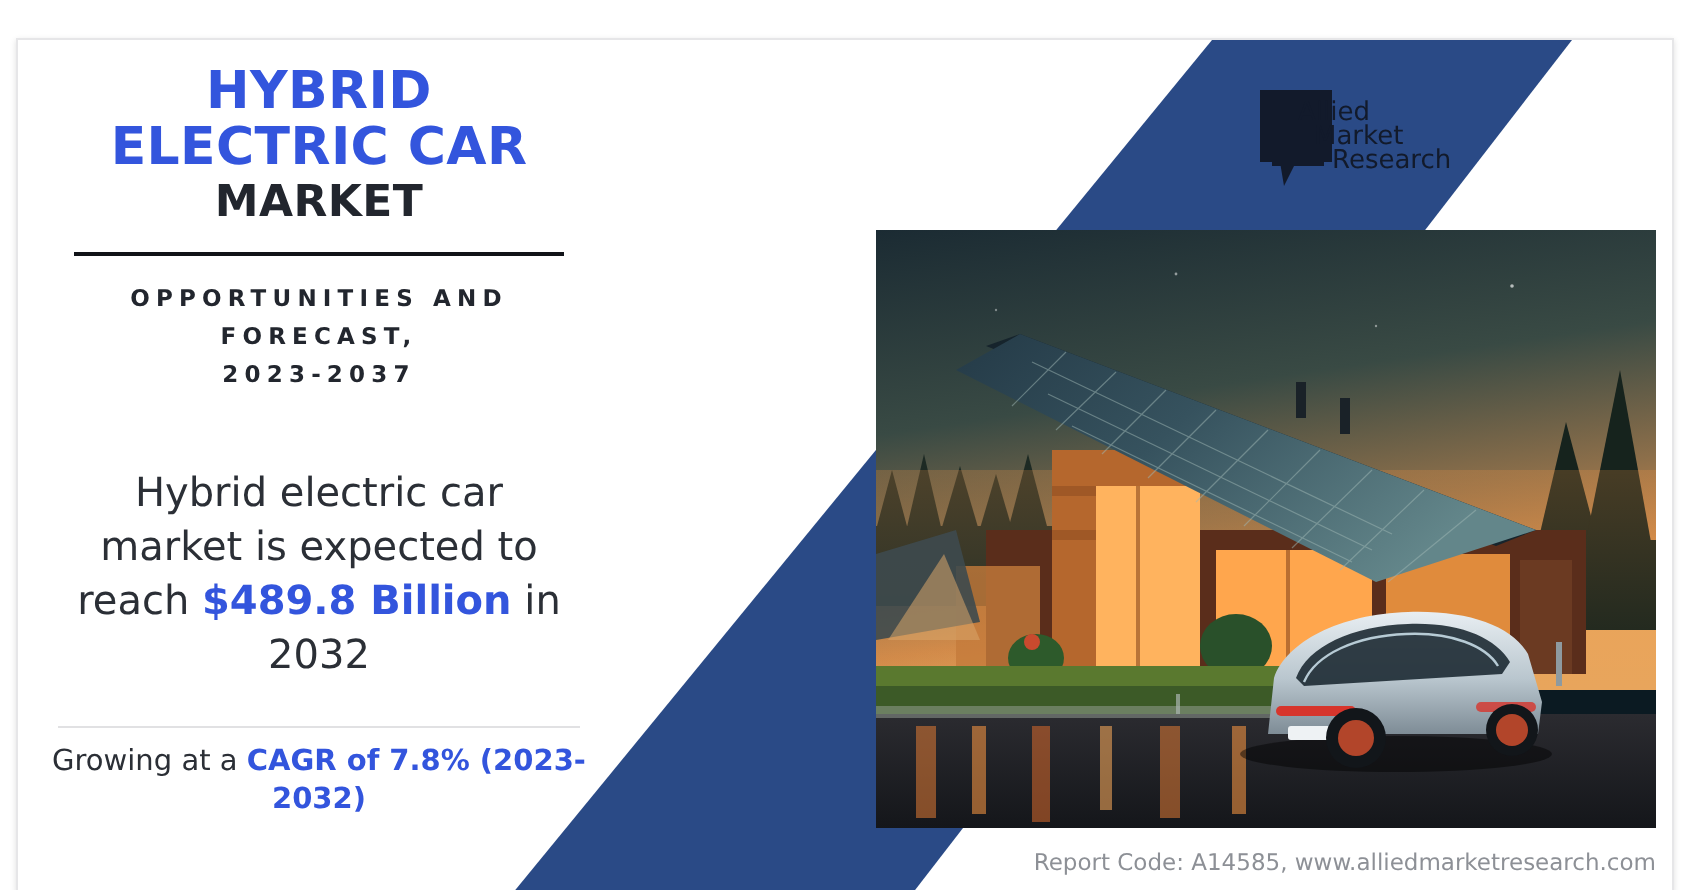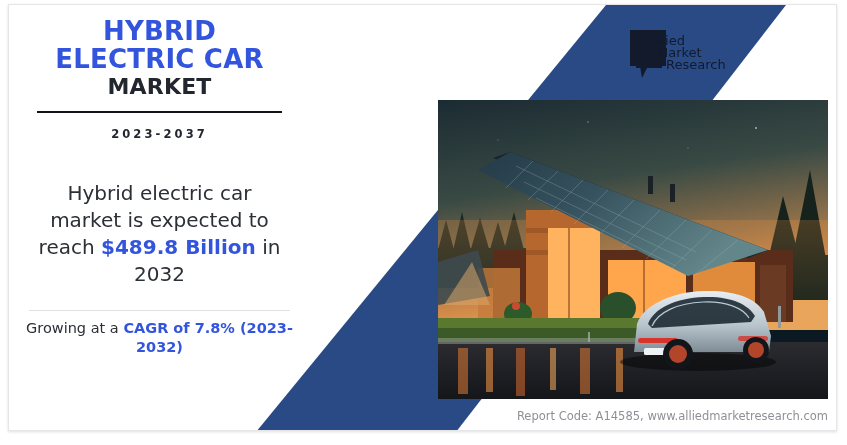--- a/index.html
+++ b/index.html
@@ -7,21 +7,21 @@
     background: #ffffff;
   }
   body {
     width: 847px; height: 445px;
     font-family: "DejaVu Sans", sans-serif;
     overflow: hidden;
   }
 
   .card {
     position: absolute;
-    left: 8px; top: 4px;
+    left: 8px; top: 19px;
     width: 829px; height: 427px;
     background: #ffffff;
     border: 1px solid #e6e6e8;
     box-shadow: 0 1px 3px rgba(0,0,0,0.13);
     overflow: hidden;
     box-sizing: border-box;
   }
 
   
   .blue-band {
@@ -144,20 +144,22 @@
 
     <div class="title">
       <span class="t-blue">HYBRID</span>
       <span class="t-blue">ELECTRIC CAR</span>
       <span class="t-dark">MARKET</span>
     </div>
 
     <div class="rule-dark"></div>
 
     <div class="subtitle">
+      <div>OPPORTUNITIES AND</div>
+      <div>FORECAST,</div>
       <div>2023-2037</div>
     </div>
 
     <div class="stat-reach">
       <span>Hybrid electric car market is expected to reach </span><b>$489.8 Billion</b><span> in 2032</span>
     </div>
 
     <div class="rule-light"></div>
 
     <div class="stat-cagr">

